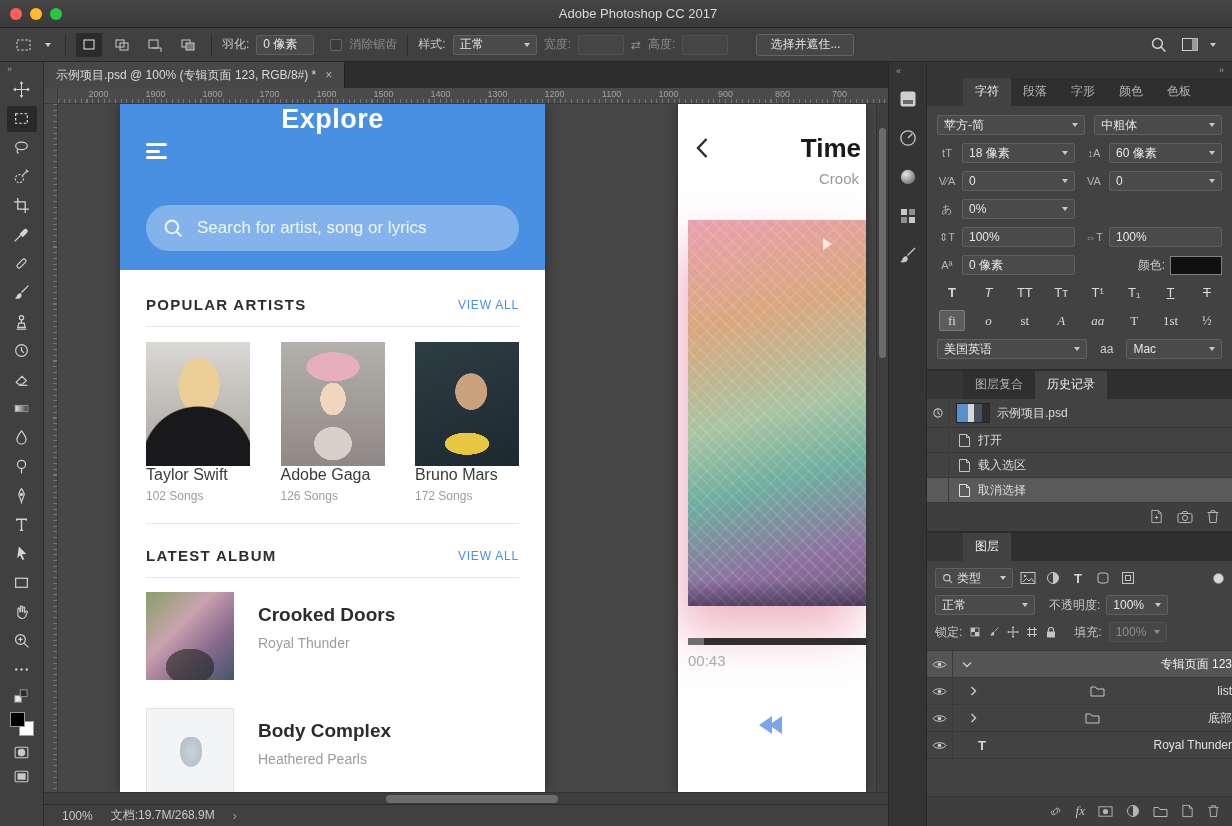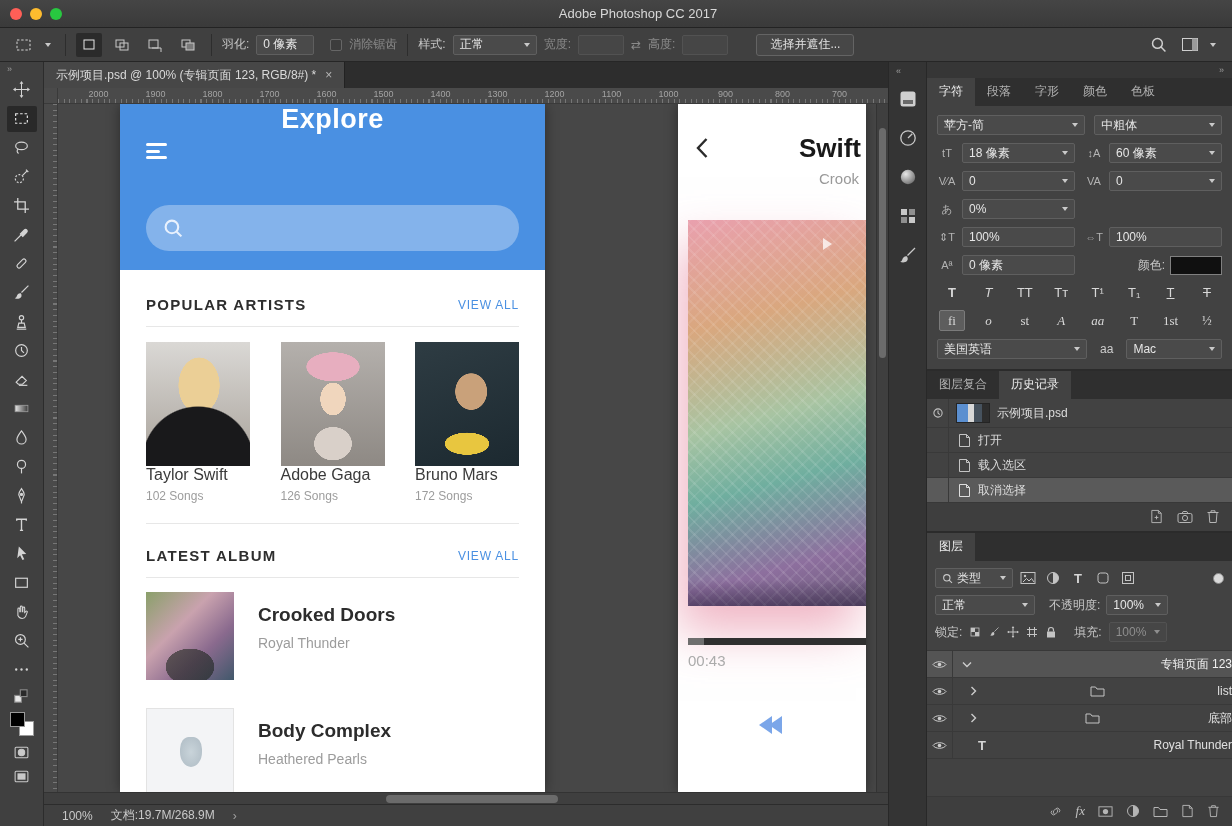--- a/index.html
+++ b/index.html
@@ -133,21 +133,21 @@
   .rewind i { width:0; height:0; border:9px solid transparent; border-right:13px solid #7ba6e9; border-left:none; margin-left:-3px; }
 
   
   .dock { width:38px; flex:none; background:#343434; border-left:1px solid #282828; display:flex; flex-direction:column; align-items:center; }
   .dock-collapse { align-self:flex-start; color:#9d9d9d; font-size:9px; padding:4px 0 4px 7px; }
   .dockicons { display:flex; flex-direction:column; gap:17px; margin-top:8px; align-items:center; }
 
   
   .panels { width:306px; flex:none; background:#363636; border-left:1px solid #282828; display:flex; flex-direction:column; }
   .panels-top { height:16px; flex:none; display:flex; justify-content:flex-end; align-items:center; color:#9d9d9d; font-size:9px; padding-right:8px; }
-  .ptabs { display:flex; background:#2f2f2f; flex:none; }
+  .ptabs { display:flex; background:#2f2f2f; flex:none;margin-left:36px; }
   .ptab { padding:5px 12px 6px; color:#b2b2b2; font-size:12px; }
   .ptab.active { background:#424242; color:#ededed; }
   .pbody { background:#424242; }
   .pgroup-sep { height:2px; background:#2b2b2b; flex:none; }
 
   
   .char-body { padding:9px 10px 8px; }
   .crow { display:flex; align-items:center; gap:9px; margin-bottom:8px; }
   .crow .grow { flex:1; min-width:0; }
   .cfield { display:flex; align-items:center; gap:5px; flex:1; min-width:0; }
@@ -469,20 +469,21 @@
                   <i></i>
                   <i></i>
                   <i></i>
                 </div>
               <div class="exp-title">Explore</div>
               <div class="searchbar">
                 <svg width="21" height="21" viewBox="0 0 20 20" fill="none" stroke="#eef5ff" stroke-width="2" opacity="0.95">
                     <circle cx="8.5" cy="8.5" r="6"></circle>
                     <path d="M13 13l4.5 4.5"></path>
                   </svg>
+                <span class="search-text">Search for artist, song or lyrics</span>
               </div>
             </div>
             <div class="section-head">
               <span class="sec-title">POPULAR ARTISTS</span>
               <span class="view-all">VIEW ALL</span>
             </div>
             <div class="divider"></div>
             <div class="artists">
               <div class="artist">
                 <div class="photo photo-taylor"></div>
@@ -519,21 +520,21 @@
                 <div class="album-title">Body Complex</div>
                 <div class="album-artist">Heathered Pearls</div>
               </div>
             </div>
           </div>
 
           <div class="screen screen-player">
             <svg class="back-icon" width="14" height="22" viewBox="0 0 14 22" fill="none" stroke="#2b2b2b" stroke-width="2.4">
                 <path d="M11.5 2L3 11l8.5 9"></path>
               </svg>
-            <div class="player-title">Swift</div>
+            <div class="player-title">Time</div>
             <div class="player-subtitle">Crook</div>
             <div class="player-art">
               <span class="art-play"></span>
               <span class="art-band"></span>
             </div>
             <div class="progress">
                 <i></i>
               </div>
             <div class="elapsed">00:43</div>
             <div class="rewind">

